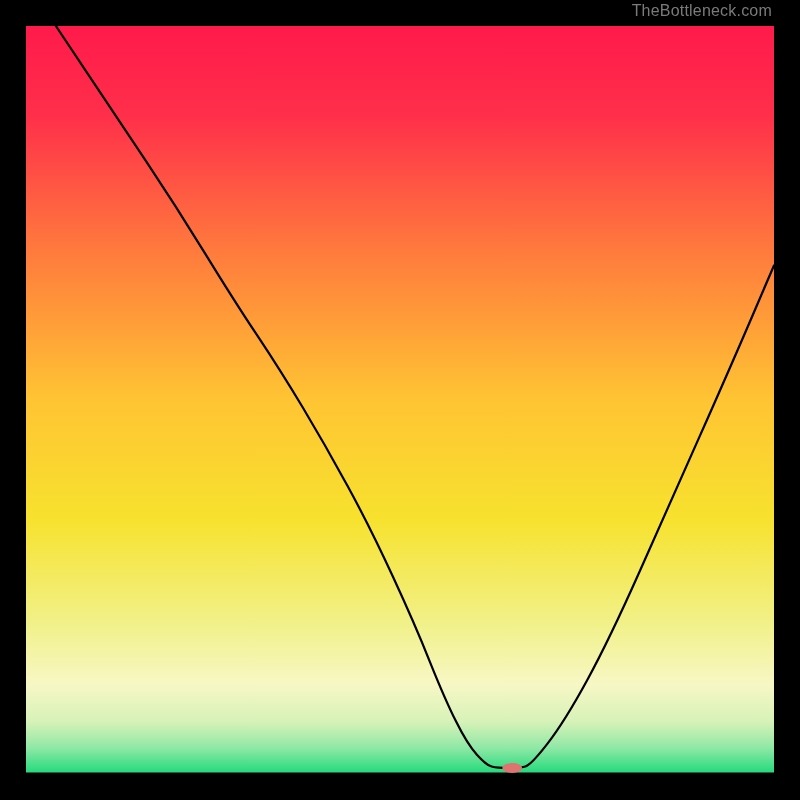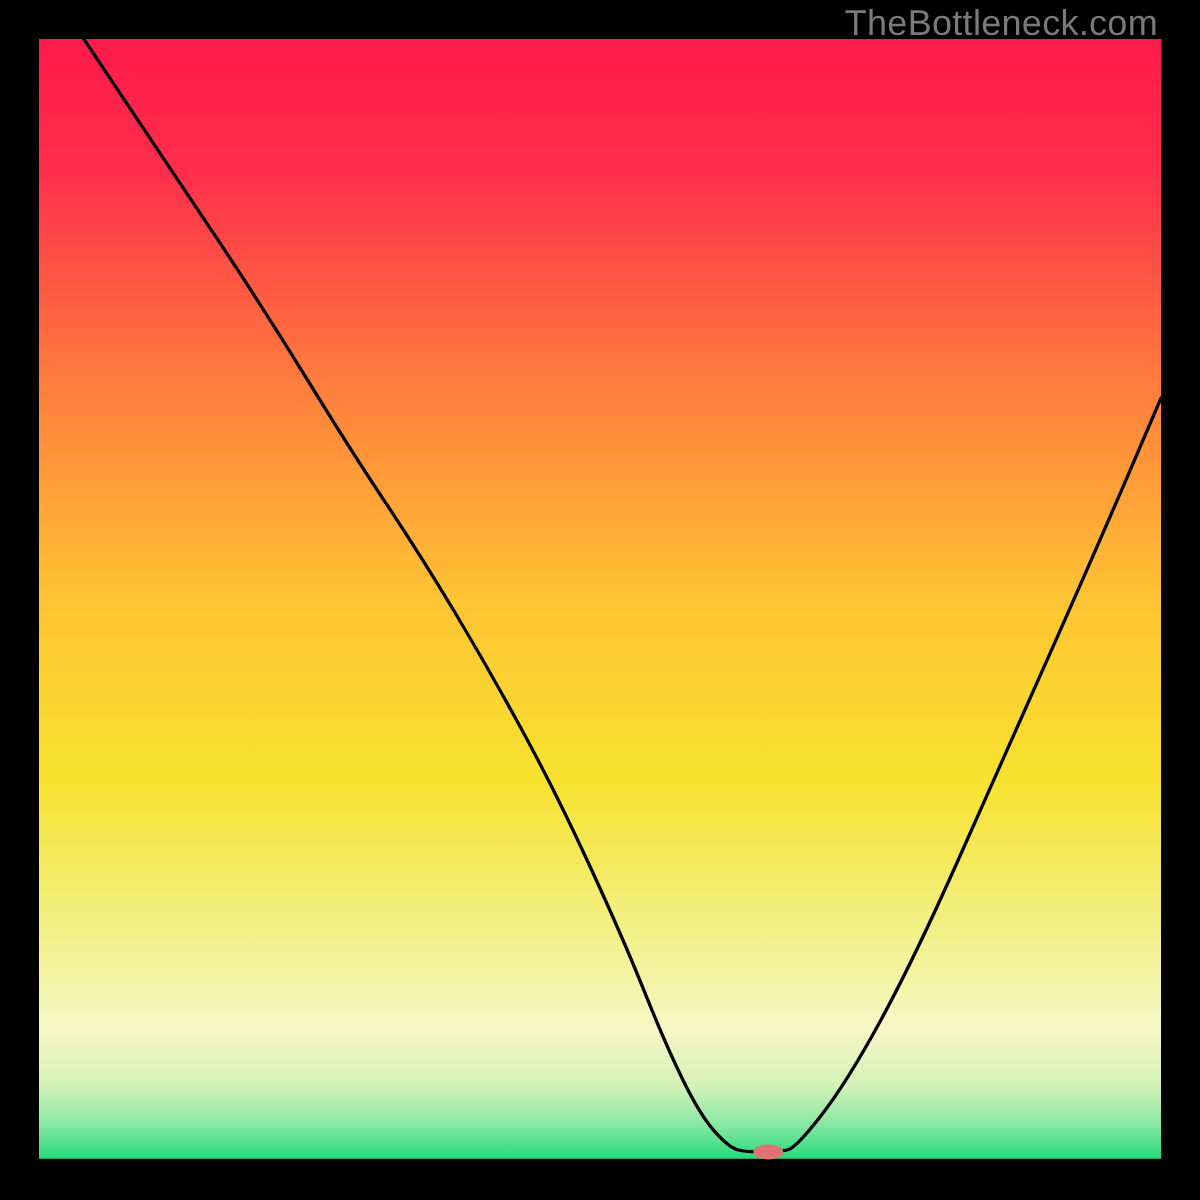--- a/index.html
+++ b/index.html
@@ -23,21 +23,21 @@
     top: 26px;
     width: 748px;
     height: 748px;
     overflow: hidden;
   }
   .watermark {
     position: absolute;
     top: 2px;
     right: 28px;
     color: #7a7a7a;
-    font-size: 24px;
+    font-size: 16px;
     font-weight: 500;
     letter-spacing: 0.2px;
   }
   svg { display: block; }
 </style>
 </head>
 <body>
 
 <div class="stage">
 

